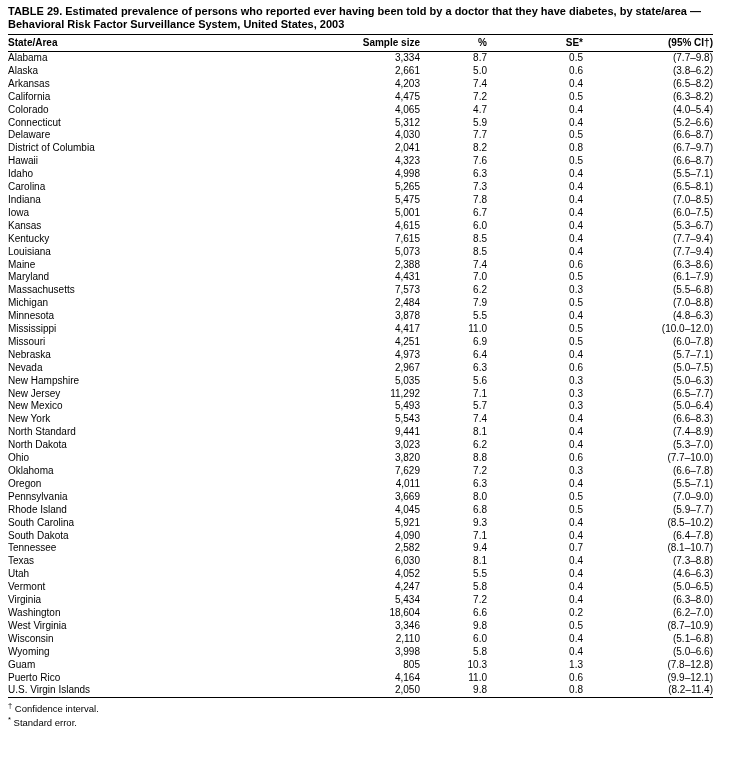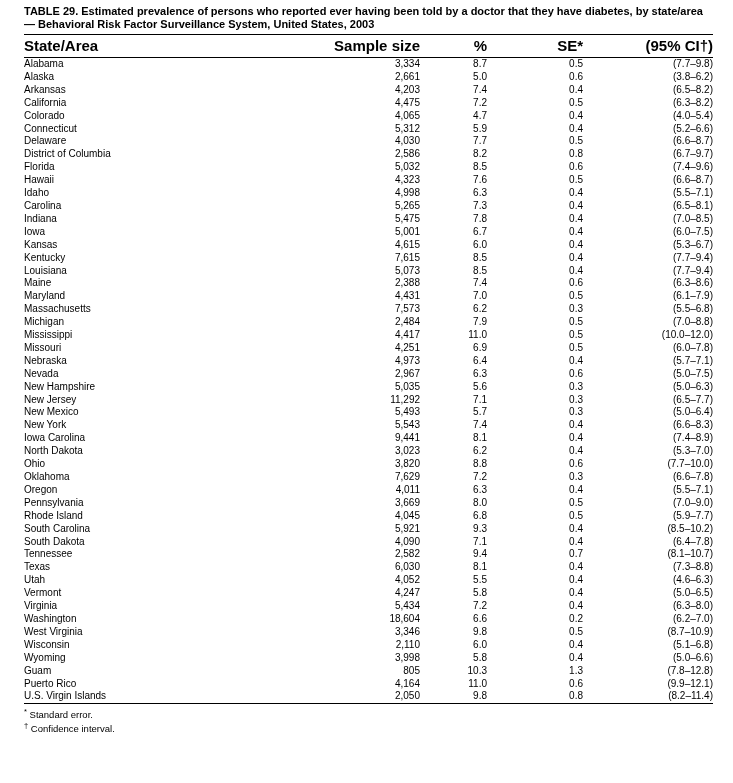--- a/index.html
+++ b/index.html
@@ -4,42 +4,42 @@
 <style>
   * { margin: 0; padding: 0; box-sizing: border-box; }
   html, body { background: #ffffff; }
   body {
     width: 733px;
     height: 783px;
     color: #000000;
     font-family: "Liberation Sans", "DejaVu Sans", sans-serif;
     overflow: hidden;
   }
-  .page { padding: 5px 20px 0 24px; }
+  .page { padding: 5px 20px 0 8px; }
   .title {
     font-size: 11px;
     font-weight: bold;
     line-height: 13px;
     color: #000;
   }
   table {
     width: 100%;
     border-collapse: collapse;
     table-layout: fixed;
     margin-top: 3px;
     border-top: 1px solid #000;
     border-bottom: 1px solid #000;
   }
   col.w0 { width: auto; }
   col.w1 { width: 112px; }
   col.w2 { width: 67px; }
   col.w3 { width: 96px; }
   col.w4 { width: 130px; }
   thead th {
-    font-size: 15px;
+    font-size: 10px;
     font-weight: bold;
     padding: 2px 0 3px 0;
     border-bottom: 1px solid #000;
     white-space: nowrap;
   }
   td {
     font-size: 10px;
     line-height: 12.9px;
     white-space: nowrap;
     overflow: hidden;
@@ -122,31 +122,24 @@
         </tr>
         <tr>
           <td class="c0">Delaware</td>
           <td class="c1">4,030</td>
           <td class="c2">7.7</td>
           <td class="c3">0.5</td>
           <td class="c4">(6.6–8.7)</td>
         </tr>
         <tr>
           <td class="c0">District of Columbia</td>
-          <td class="c1">2,586</td>
+          <td class="c1">2,041</td>
           <td class="c2">8.2</td>
           <td class="c3">0.8</td>
           <td class="c4">(6.7–9.7)</td>
-        </tr>
-        <tr>
-          <td class="c0">Florida</td>
-          <td class="c1">5,032</td>
-          <td class="c2">8.5</td>
-          <td class="c3">0.6</td>
-          <td class="c4">(7.4–9.6)</td>
         </tr>
         <tr>
           <td class="c0">Hawaii</td>
           <td class="c1">4,323</td>
           <td class="c2">7.6</td>
           <td class="c3">0.5</td>
           <td class="c4">(6.6–8.7)</td>
         </tr>
         <tr>
           <td class="c0">Idaho</td>
@@ -219,20 +212,27 @@
           <td class="c4">(5.5–6.8)</td>
         </tr>
         <tr>
           <td class="c0">Michigan</td>
           <td class="c1">2,484</td>
           <td class="c2">7.9</td>
           <td class="c3">0.5</td>
           <td class="c4">(7.0–8.8)</td>
         </tr>
         <tr>
+          <td class="c0">Minnesota</td>
+          <td class="c1">3,878</td>
+          <td class="c2">5.5</td>
+          <td class="c3">0.4</td>
+          <td class="c4">(4.8–6.3)</td>
+        </tr>
+        <tr>
           <td class="c0">Mississippi</td>
           <td class="c1">4,417</td>
           <td class="c2">11.0</td>
           <td class="c3">0.5</td>
           <td class="c4">(10.0–12.0)</td>
         </tr>
         <tr>
           <td class="c0">Missouri</td>
           <td class="c1">4,251</td>
           <td class="c2">6.9</td>
@@ -275,21 +275,21 @@
           <td class="c4">(5.0–6.4)</td>
         </tr>
         <tr>
           <td class="c0">New York</td>
           <td class="c1">5,543</td>
           <td class="c2">7.4</td>
           <td class="c3">0.4</td>
           <td class="c4">(6.6–8.3)</td>
         </tr>
         <tr>
-          <td class="c0">Iowa Carolina</td>
+          <td class="c0">North Standard</td>
           <td class="c1">9,441</td>
           <td class="c2">8.1</td>
           <td class="c3">0.4</td>
           <td class="c4">(7.4–8.9)</td>
         </tr>
         <tr>
           <td class="c0">North Dakota</td>
           <td class="c1">3,023</td>
           <td class="c2">6.2</td>
           <td class="c3">0.4</td>
@@ -425,17 +425,17 @@
           <td class="c0">U.S. Virgin Islands</td>
           <td class="c1">2,050</td>
           <td class="c2">9.8</td>
           <td class="c3">0.8</td>
           <td class="c4">(8.2–11.4)</td>
         </tr>
       </tbody>
   </table>
 
   <div class="footnotes">
+    <div class="fn"><sup>†</sup> <span>Confidence interval.</span></div>
     <div class="fn"><sup>*</sup> <span>Standard error.</span></div>
-    <div class="fn"><sup>†</sup> <span>Confidence interval.</span></div>
   </div>
 
 </div>
 
 </body></html>

